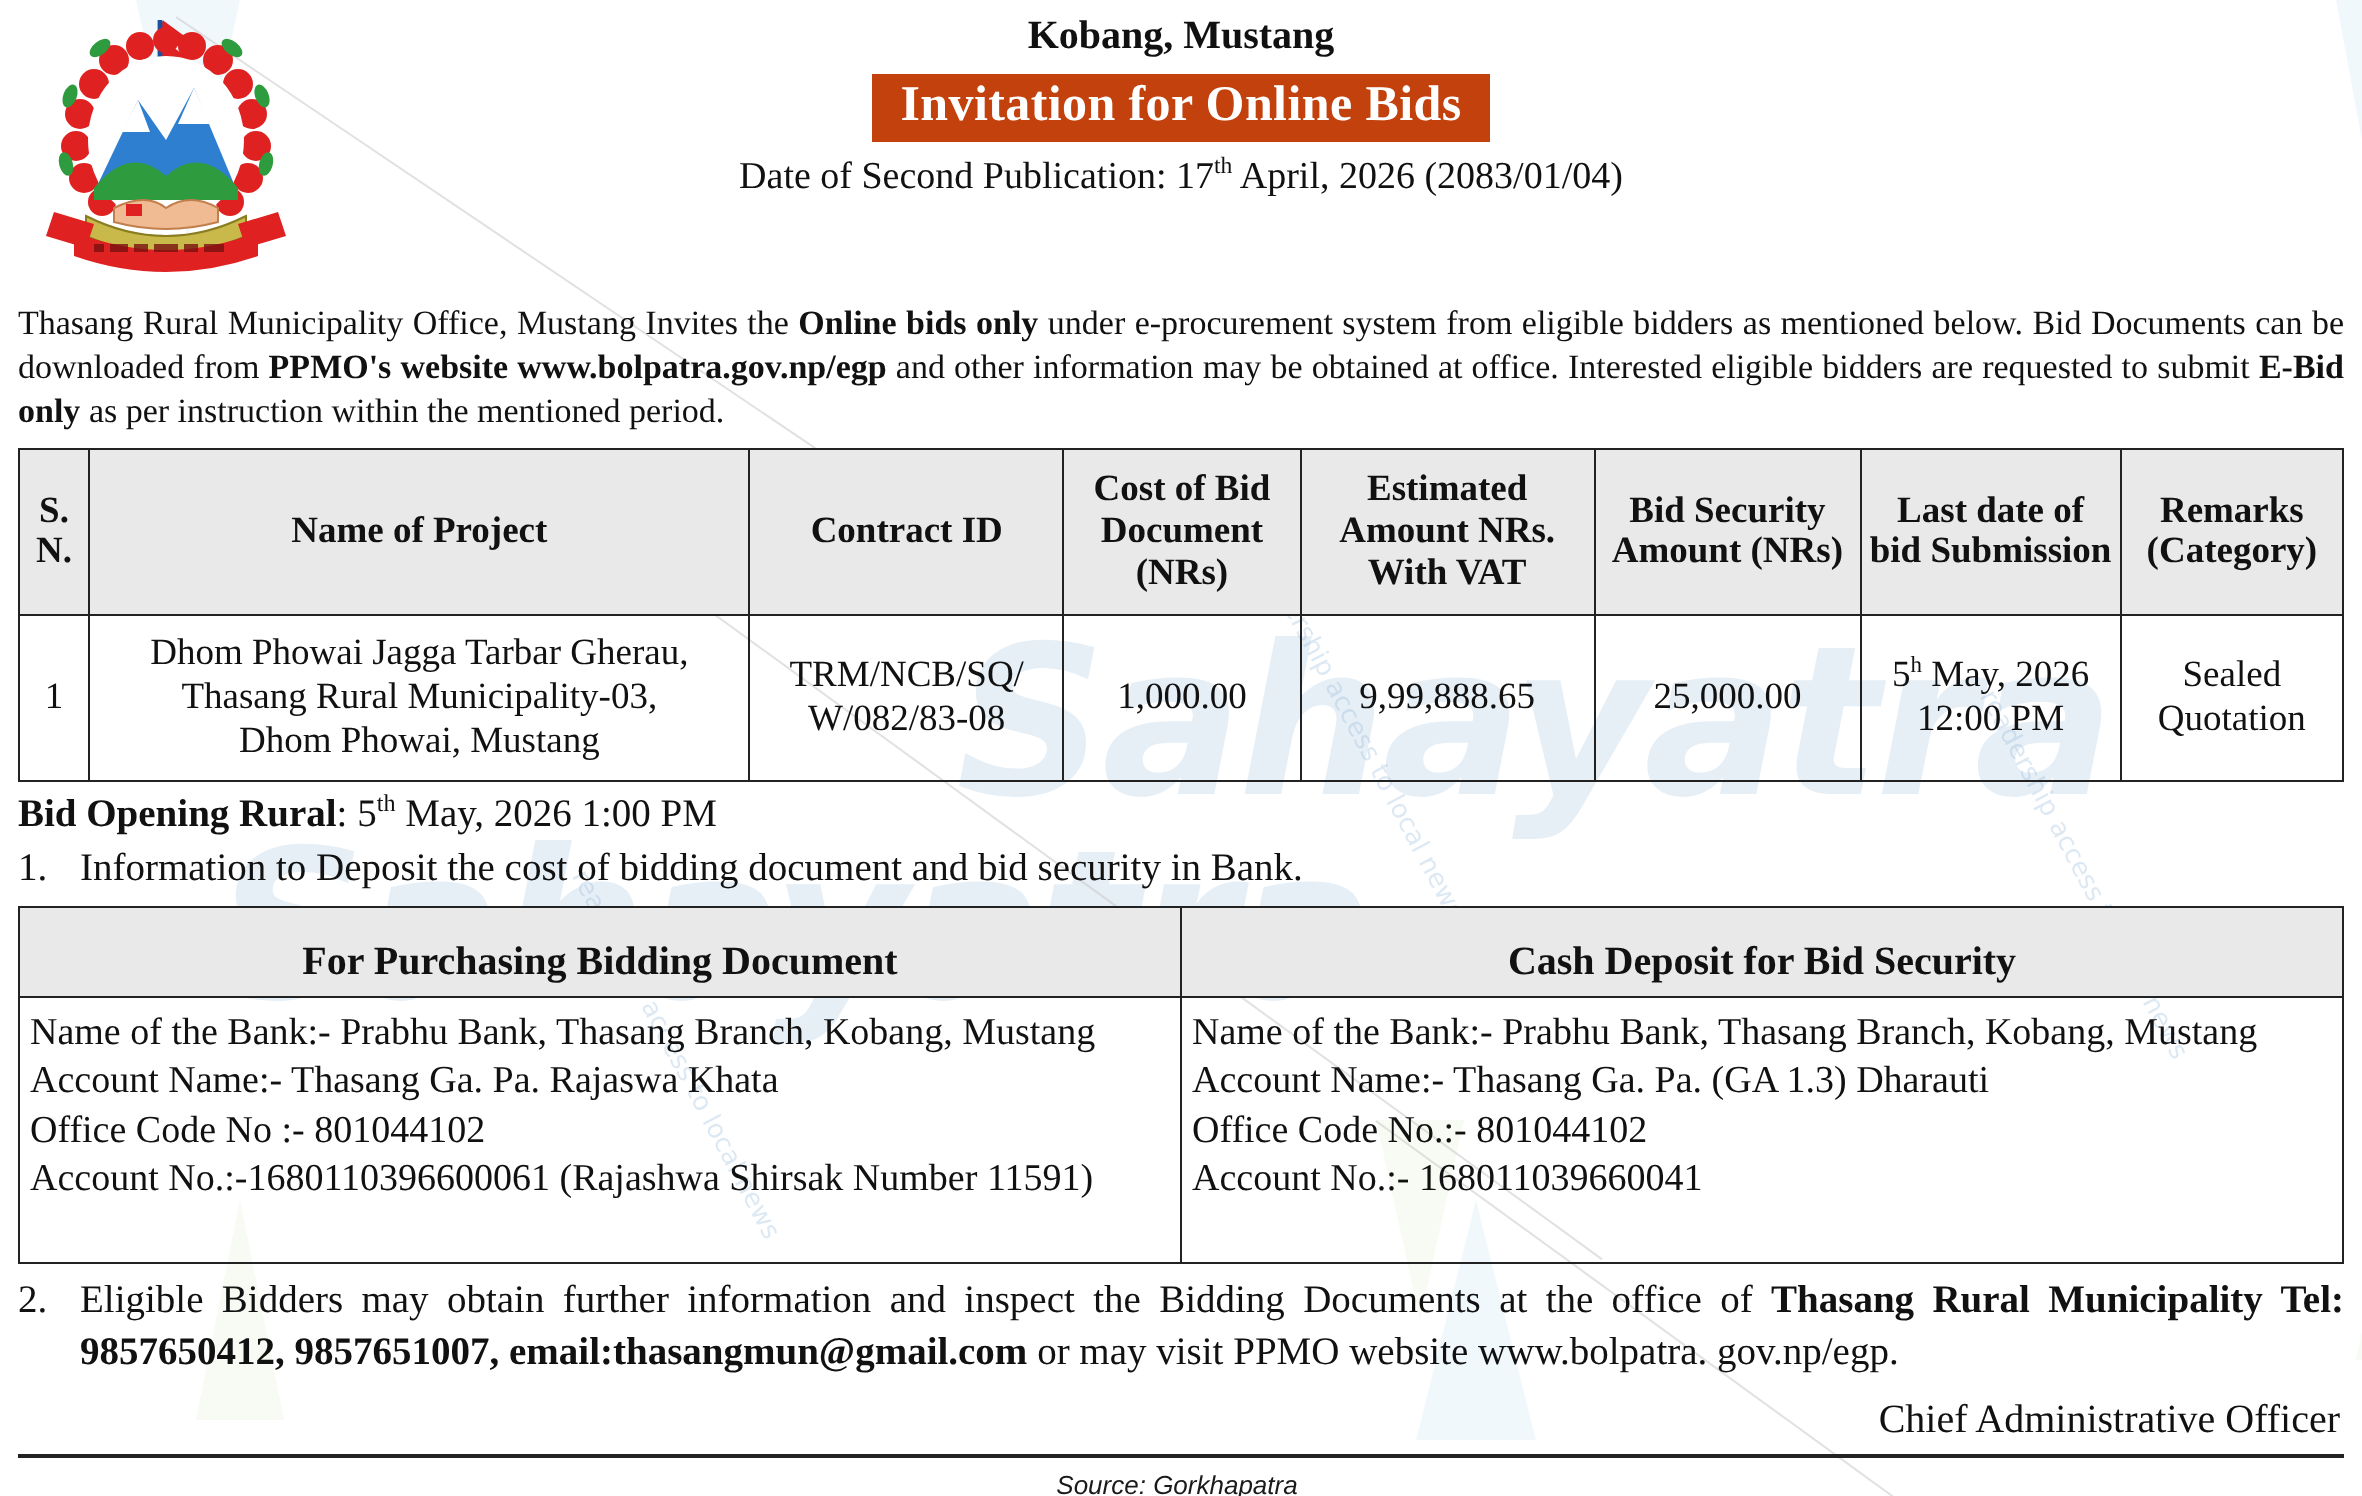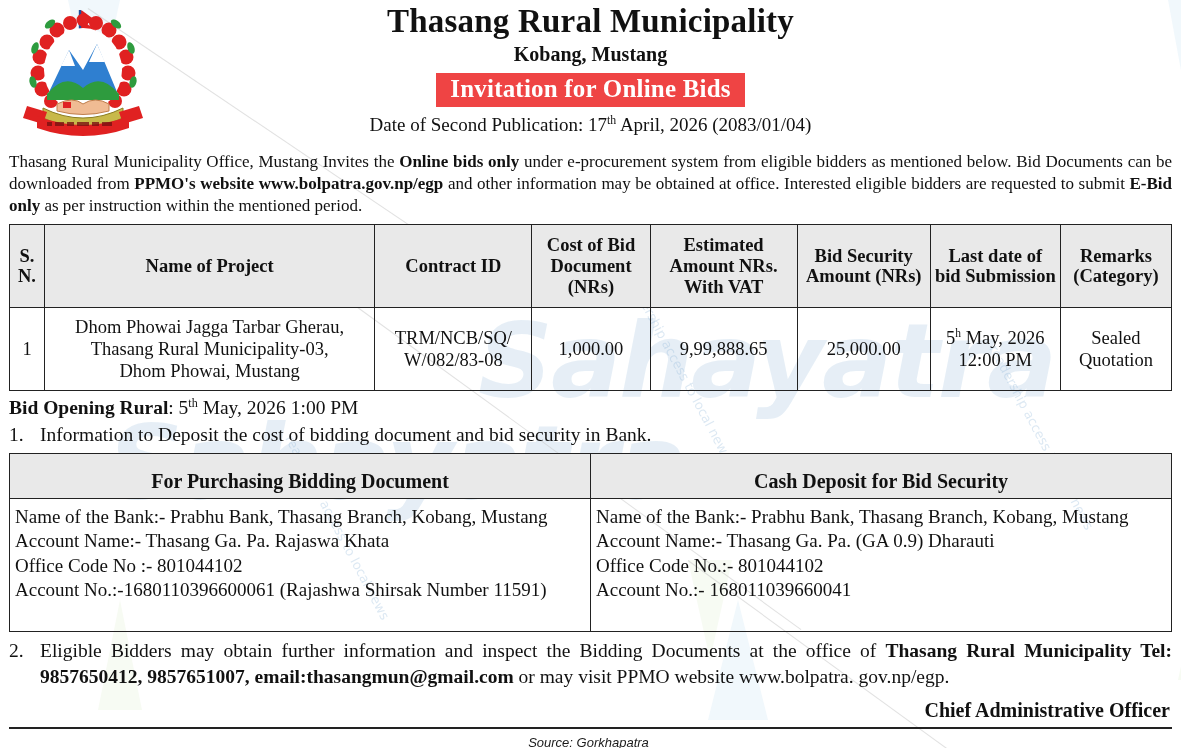--- a/index.html
+++ b/index.html
@@ -103,21 +103,21 @@
   }
   .org-sub {
     font-size: 20px;
     font-weight: 700;
     line-height: 1.25;
     margin: 2px 0 0 0;
   }
   .invite-wrap { margin-top: 6px; }
   .invite-band {
     display: inline-block;
-    background: #ef4444;
+    background: #c2410c;
     color: #ffffff;
     font-size: 25px;
     font-weight: 700;
     padding: 2px 14px 4px 14px;
     letter-spacing: .2px;
   }
   .pub-date {
     font-size: 19px;
     margin-top: 7px;
     line-height: 1.2;
@@ -217,21 +217,21 @@
     margin: 6px 0 0 0;
     display: flex;
   }
   .closing .num { width: 31px; flex: none; }
   .closing .txt { flex: 1; text-align: justify; text-justify: inter-word; }
   .closing b { font-weight: 700; }
 
   .signature {
     text-align: right;
     font-size: 20px;
-    font-weight: 700;
+    font-weight: 400;
     margin-top: 10px;
     padding-right: 2px;
   }
   .sig-rule {
     border-bottom: 2.5px solid #222;
     margin: 5px 0 0 0;
   }
   .source {
     text-align: center;
     font-size: 13px;
@@ -324,21 +324,20 @@
               <rect x="38" y="114" width="9" height="4"></rect>
             <rect x="50" y="114" width="7" height="4"></rect>
               <rect x="60" y="114" width="12" height="4"></rect>
             <rect x="75" y="114" width="7" height="4"></rect>
               <rect x="85" y="114" width="10" height="4"></rect>
           </g>
         </svg>
       </div>
 
       <div class="hdr-text">
-        <div class="org-title">Thasang Rural Municipality</div>
         <div class="org-sub">Kobang, Mustang</div>
         <div class="invite-wrap">
           <span class="invite-band">Invitation for Online Bids</span>
         </div>
         <div class="pub-date">
           <span>Date of Second Publication:</span>
           <span>17</span><sup>th</sup>
           <span>April, 2026 (2083/01/04)</span>
         </div>
       </div>
@@ -418,21 +417,21 @@
       <tbody>
         <tr>
           <td>
             <div class="bank-line">Name of the Bank:- Prabhu Bank, Thasang Branch, Kobang, Mustang</div>
             <div class="bank-line">Account Name:- Thasang Ga. Pa. Rajaswa Khata</div>
             <div class="bank-line">Office Code No :- 801044102</div>
             <div class="bank-line wrapok">Account No.:-1680110396600061 (Rajashwa Shirsak Number 11591)</div>
           </td>
           <td>
             <div class="bank-line">Name of the Bank:- Prabhu Bank, Thasang Branch, Kobang, Mustang</div>
-            <div class="bank-line">Account Name:- Thasang Ga. Pa. (GA 0.9) Dharauti</div>
+            <div class="bank-line">Account Name:- Thasang Ga. Pa. (GA 1.3) Dharauti</div>
             <div class="bank-line">Office Code No.:- 801044102</div>
             <div class="bank-line">Account No.:- 168011039660041</div>
           </td>
         </tr>
       </tbody>
     </table>
 
     <div class="closing">
       <span class="num">2.</span>
       <span class="txt"><span>Eligible Bidders may obtain further information and inspect the Bidding Documents at the office of </span><b>Thasang Rural Municipality Tel: 9857650412, 9857651007, email:thasangmun@gmail.com</b><span> or may visit PPMO website www.bolpatra. gov.np/egp.</span></span>

